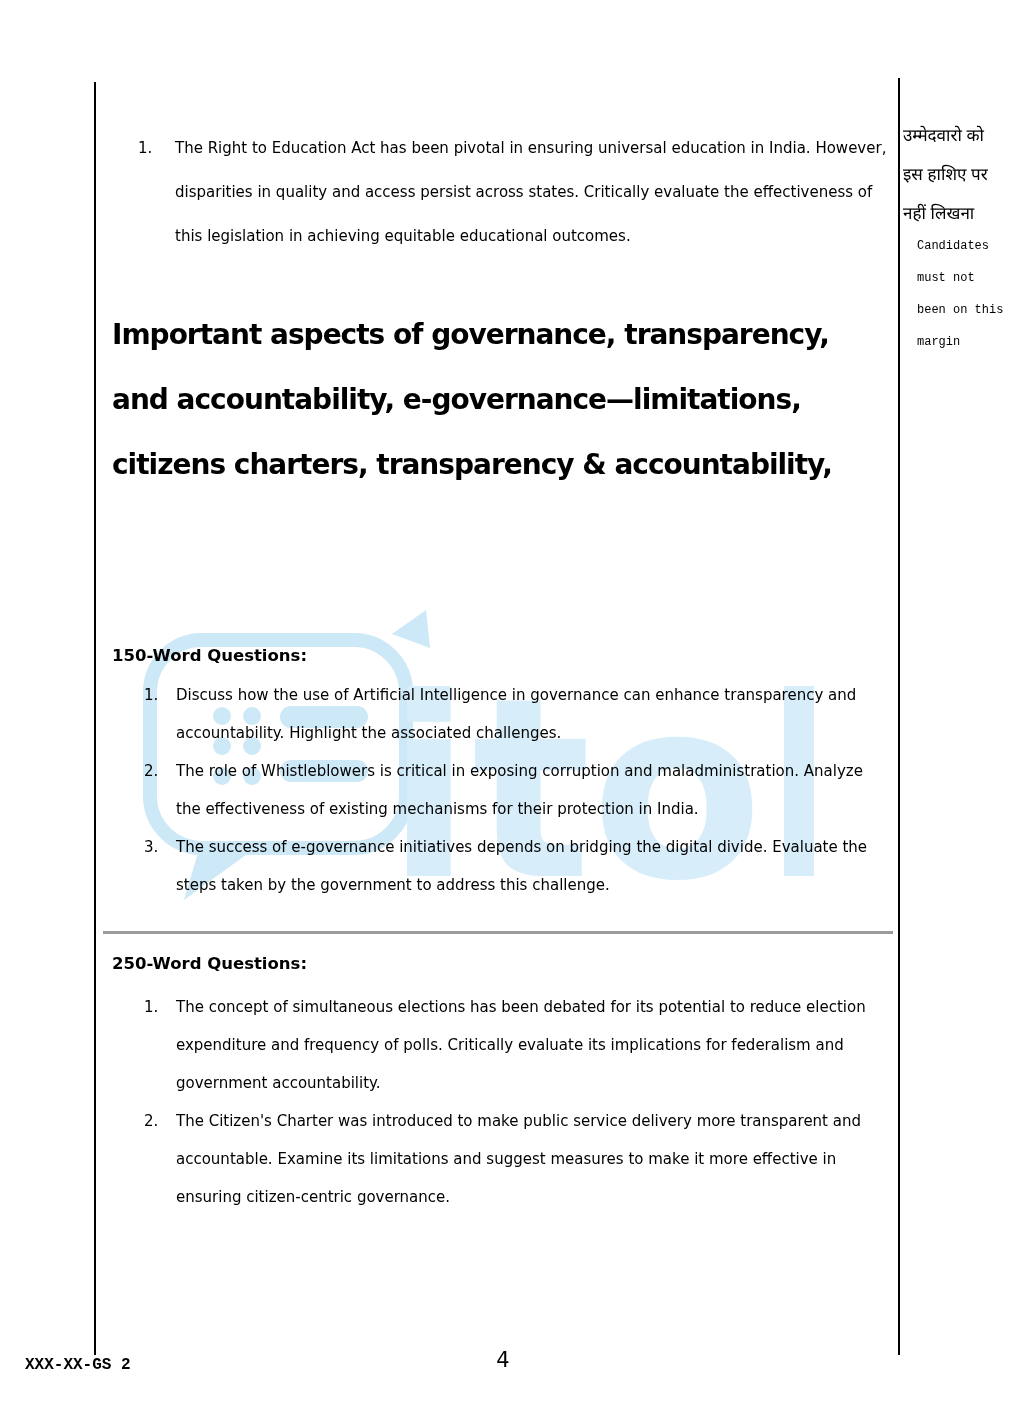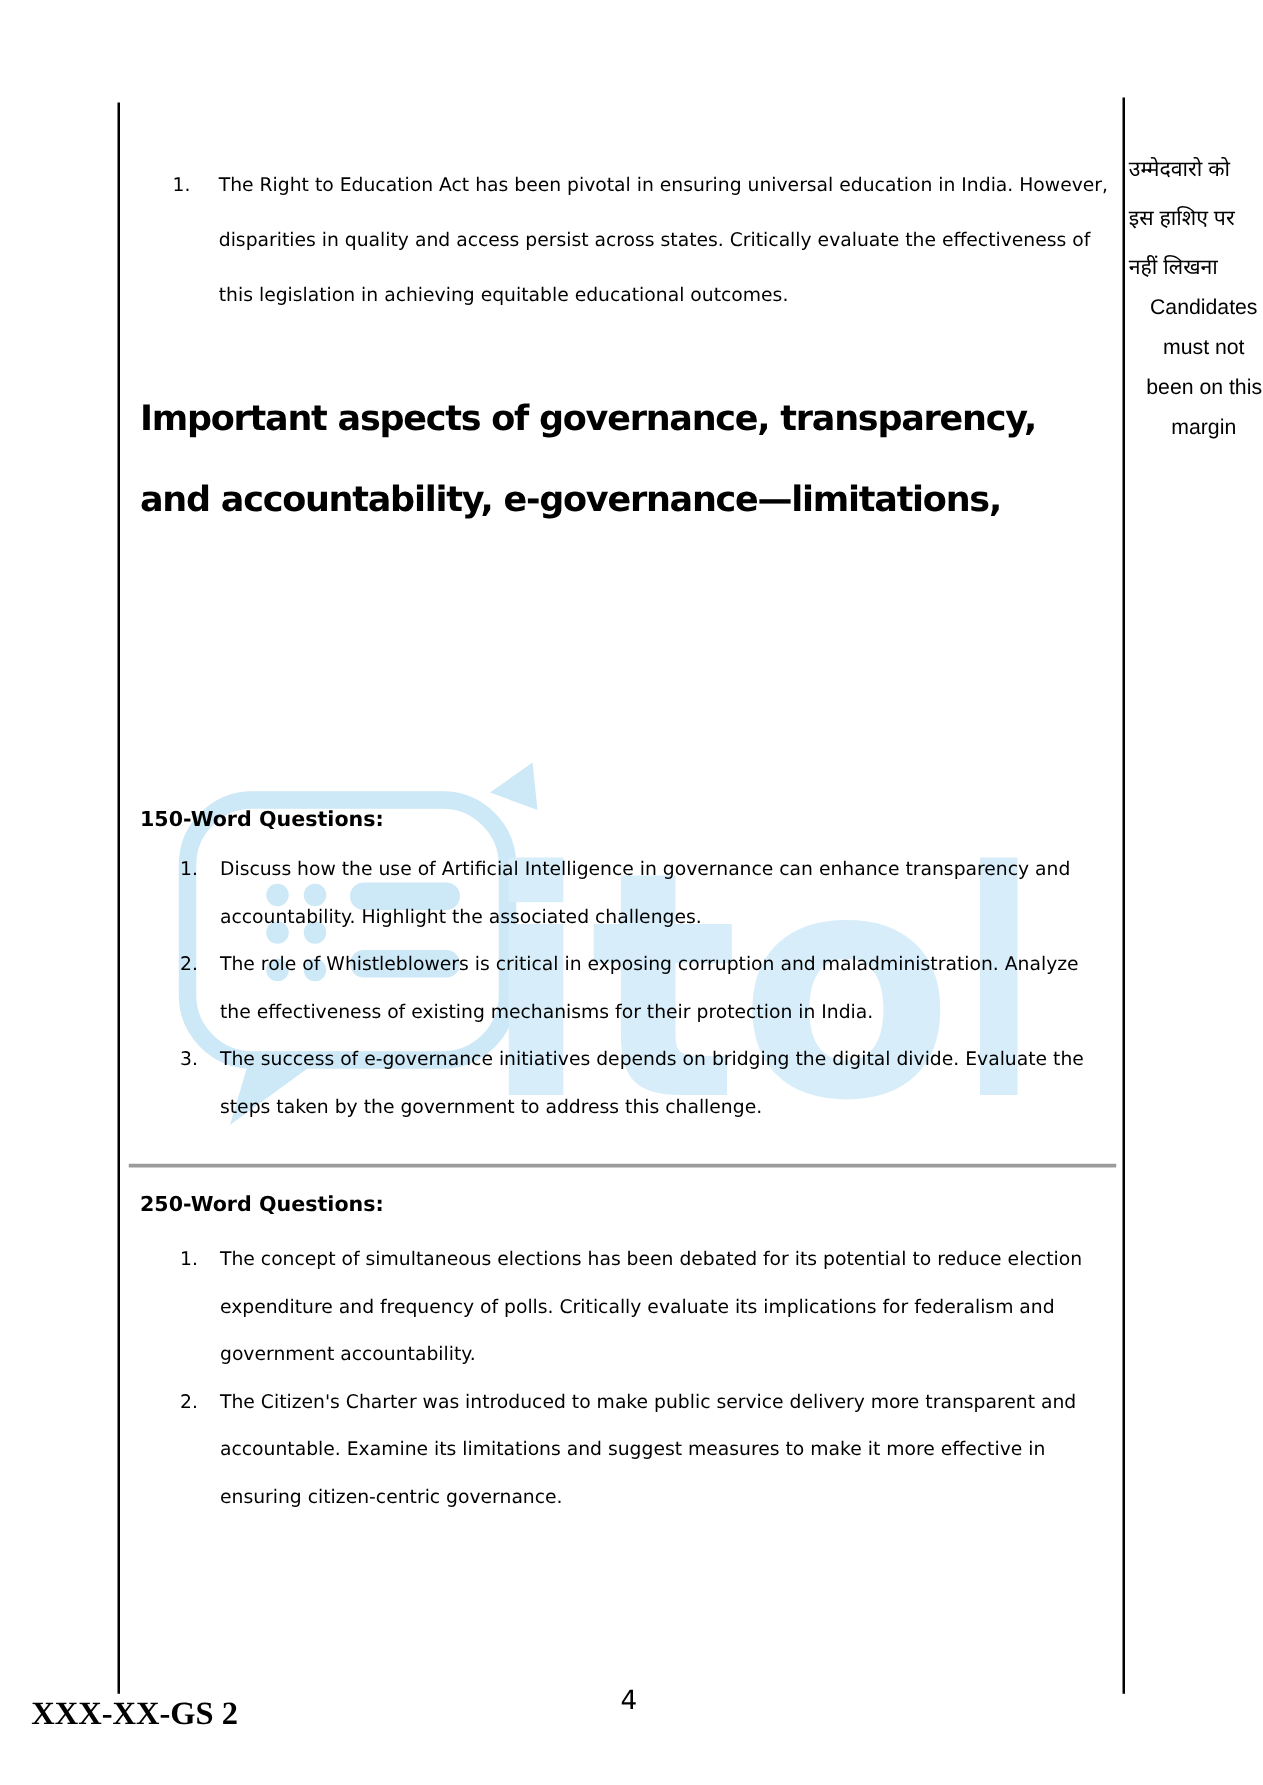--- a/index.html
+++ b/index.html
@@ -19,22 +19,22 @@
   .rule-right { left:898px; top:78px; height:1277px; }
 
   
   .margin-hindi {
     left:903px; top:116px; width:104px;
     font-family:Liberation Sans, sans-serif;
     font-size:17px; line-height:39px;
   }
   .margin-english {
     left:917px; top:230px; width:92px;
-    font-family:Liberation Sans, sans-serif;
-    font-size:17px; line-height:32px;text-align:center;
+    font-family:Liberation Mono, monospace;
+    font-size:12px; line-height:32px;
   }
   .margin-hindi div, .margin-english div { white-space:nowrap; }
 
   
   .intro-q {
     left:138px; top:126px; width:752px;
     display:flex;
     font-size:15px; line-height:44px;
   }
   .intro-q .qnum { flex:none; width:37px; }
@@ -65,22 +65,22 @@
 
   
   .divider {
     position:absolute; left:103px; top:931px; width:790px; height:3px;
     background:#9b9b9b; border:none; z-index:2;
   }
 
   
   .footer-code {
     left:25px; top:1356px;
-    font-family:Liberation Serif, serif;
-    font-weight:bold; font-size:26px;
+    font-family:Liberation Mono, monospace;
+    font-weight:bold; font-size:16px;
   }
   .page-number {
     left:483px; top:1348px; width:40px; text-align:center;
     font-size:21px;
   }
 
   
   .watermark {
     position:absolute; left:134px; top:608px; width:680px; height:305px;
     z-index:1; pointer-events:none;
@@ -130,20 +130,21 @@
 </div>
 
 <div class="layer intro-q">
   <span class="qnum">1.</span>
   <span class="qtext">The Right to Education Act has been pivotal in ensuring universal education in India. However, disparities in quality and access persist across states. Critically evaluate the effectiveness of this legislation in achieving equitable educational outcomes.</span>
 </div>
 
 <div class="layer heading">
   <div>Important aspects of governance, transparency,</div>
   <div>and accountability, e-governance—limitations,</div>
+  <div>citizens charters, transparency &amp; accountability,</div>
 </div>
 
 <div class="layer sec-title sec-title-150">150-Word Questions:</div>
 <div class="layer qlist qlist-150">
   <div class="qrow">
     <span class="qnum">1.</span>
     <span class="qtext">Discuss how the use of Artificial Intelligence in governance can enhance transparency and accountability. Highlight the associated challenges.</span>
   </div>
   <div class="qrow">
     <span class="qnum">2.</span>

